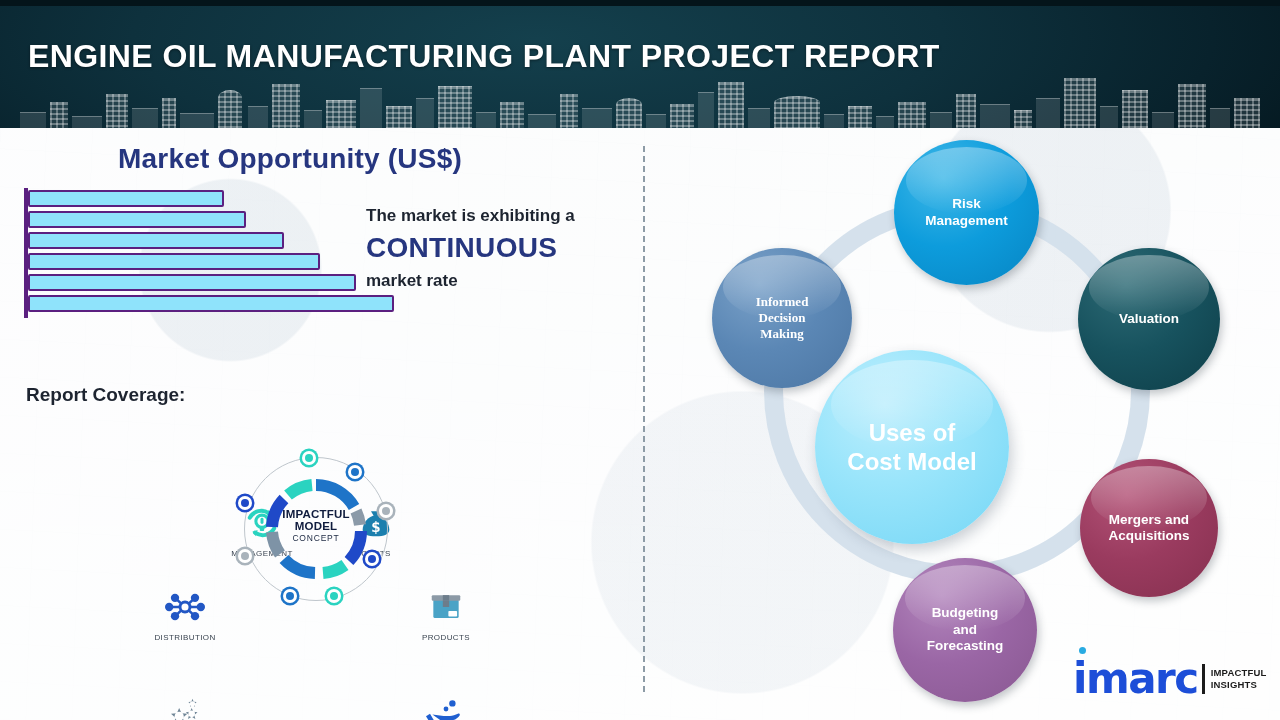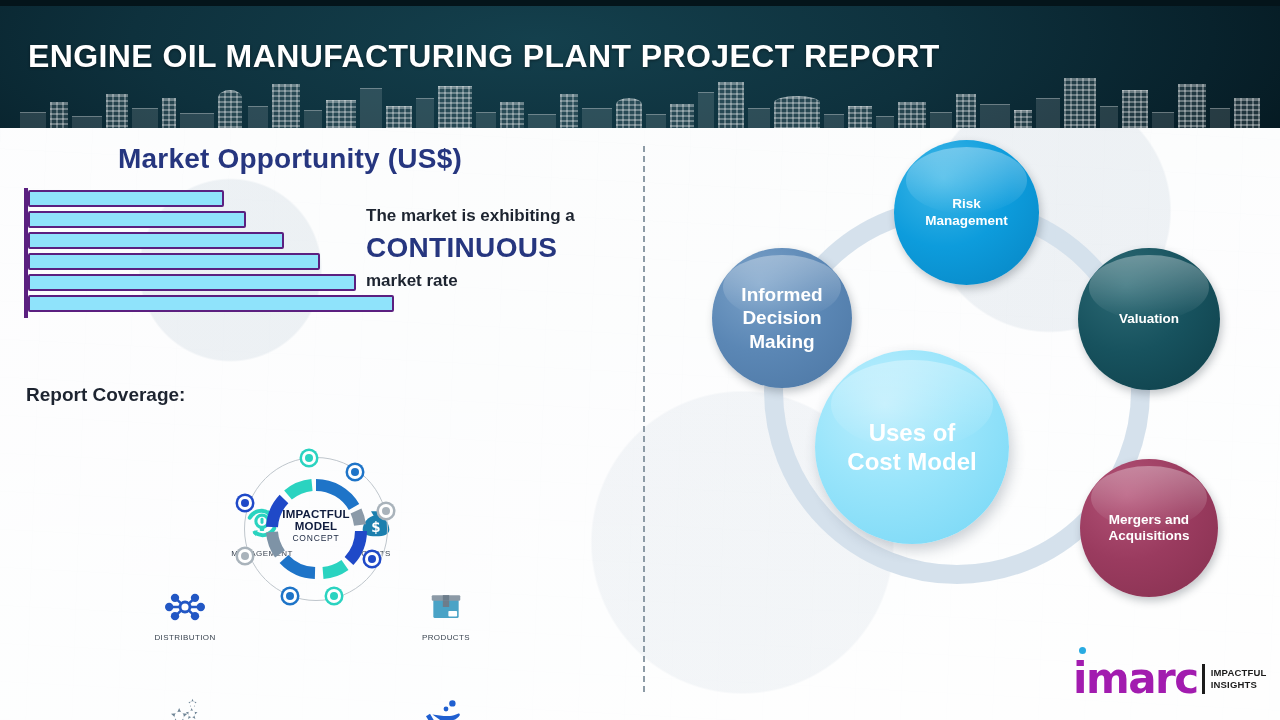--- a/index.html
+++ b/index.html
@@ -198,27 +198,28 @@
     font-size: 13.5px;
   }
   #bub-raising {
     left: 70px; top: 331px; width: 138px; height: 138px;
     background: radial-gradient(circle at 34% 26%, #c6ae62 0%, #b09a4f 48%, #9a8540 100%);
     font-size: 13.5px;
   }
   #bub-informed {
     left: 69px; top: 120px; width: 140px; height: 140px;
     background: radial-gradient(circle at 34% 26%, #7ba2c9 0%, #5b87b5 48%, #4c76a3 100%);
-    font-size: 19px;
+    font-size: 13px;
+    font-family: Liberation Serif, serif;
   }
 
   
   #logo { position:absolute; left: 1073px; top: 656px; height: 46px; display:flex; align-items:center; }
   #logo-word {
-    font-size: 42px; font-weight: bold; color:#a21caf;
+    font-size: 42px; font-weight: bold; color:#1d4ed8;
     letter-spacing: -1.5px; line-height: 1; position:relative;
     font-family: "DejaVu Sans", sans-serif;
   }
   #logo-dot {
     position:absolute; left: 6px; top: -9px; width: 7px; height: 7px;
     border-radius: 50%; background:#29abe2;
   }
   #logo-bar { width: 3px; height: 30px; background:#1b1b1b; margin: 0 6px 0 4px; }
   #logo-tag { font-size: 9.5px; font-weight: bold; color:#1b1b1b; line-height: 1.25; letter-spacing:.2px; }
 </style>
@@ -463,20 +464,25 @@
 
     <div class="bubble" id="bub-valuation">
       <span class="txt" style="white-space:pre-line">Valuation</span>
     </div>
 
     <div class="bubble" id="bub-mergers">
       <span class="txt" style="white-space:pre-line">Mergers and
 Acquisitions</span>
     </div>
 
+    <div class="bubble" id="bub-budget">
+      <span class="txt" style="white-space:pre-line">Budgeting
+and
+Forecasting</span>
+    </div>
 
 
     <div class="bubble" id="bub-center">
       <span class="txt" style="white-space:pre-line">Uses of
 Cost Model</span>
     </div>
   </div>
 
   <div id="logo">
     <div id="logo-word">imarc</div>

